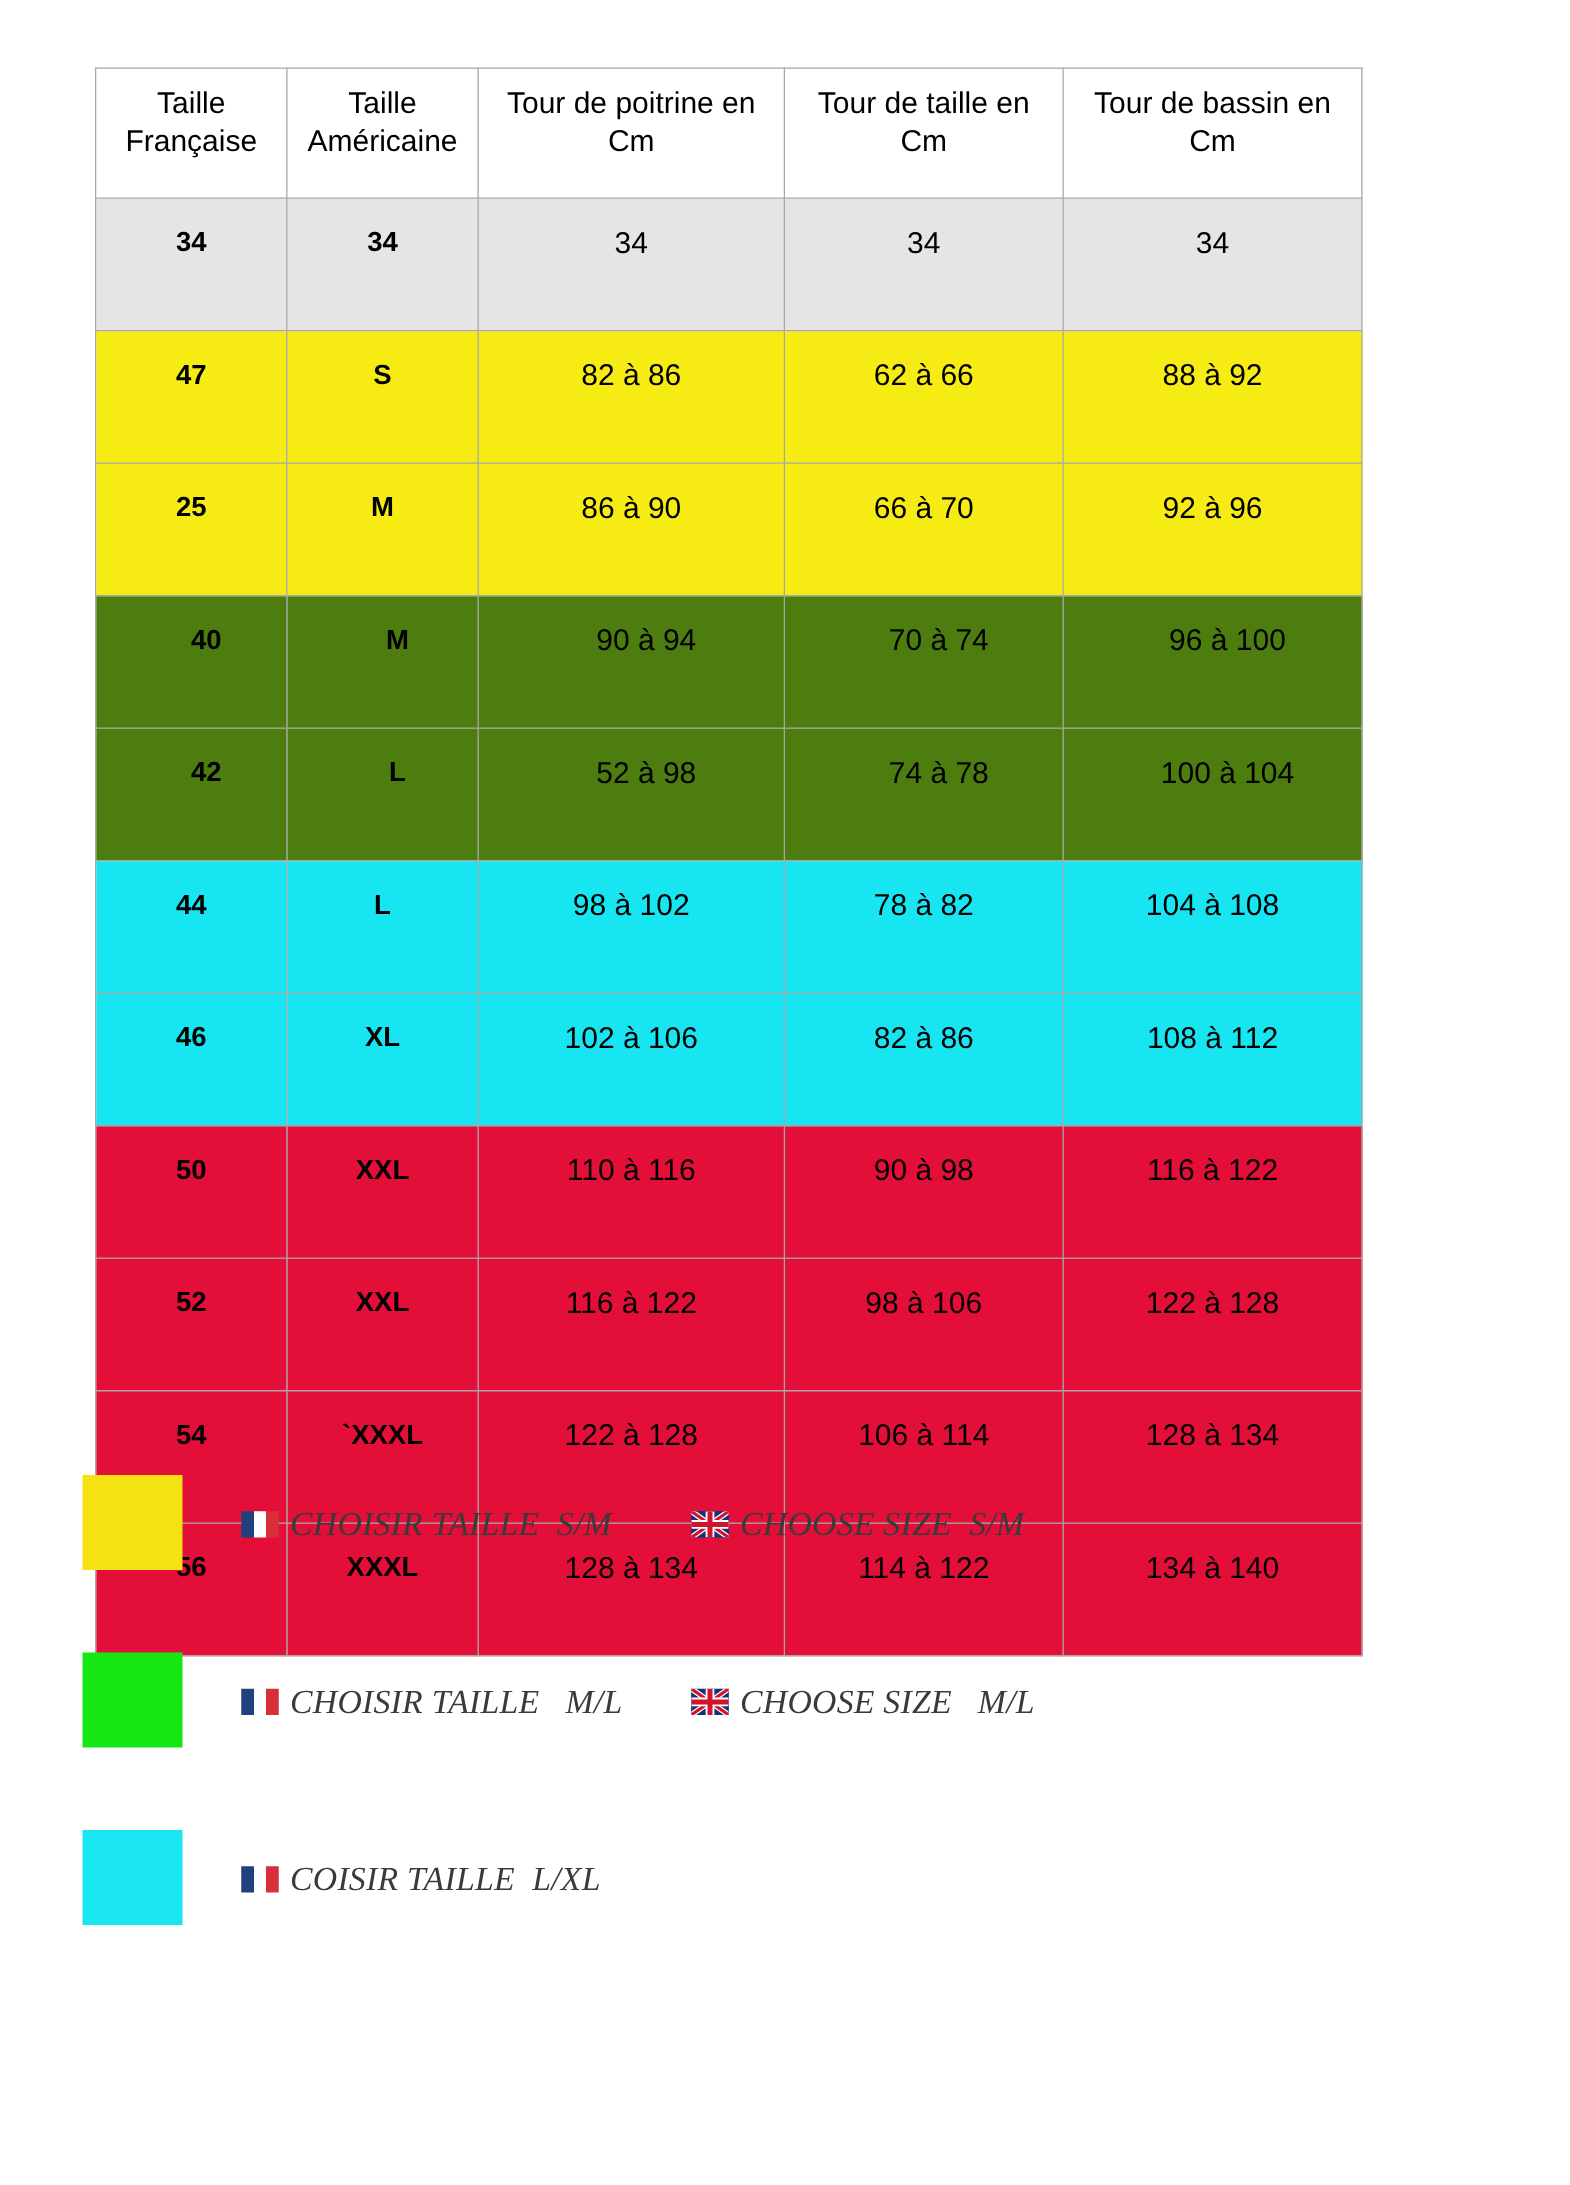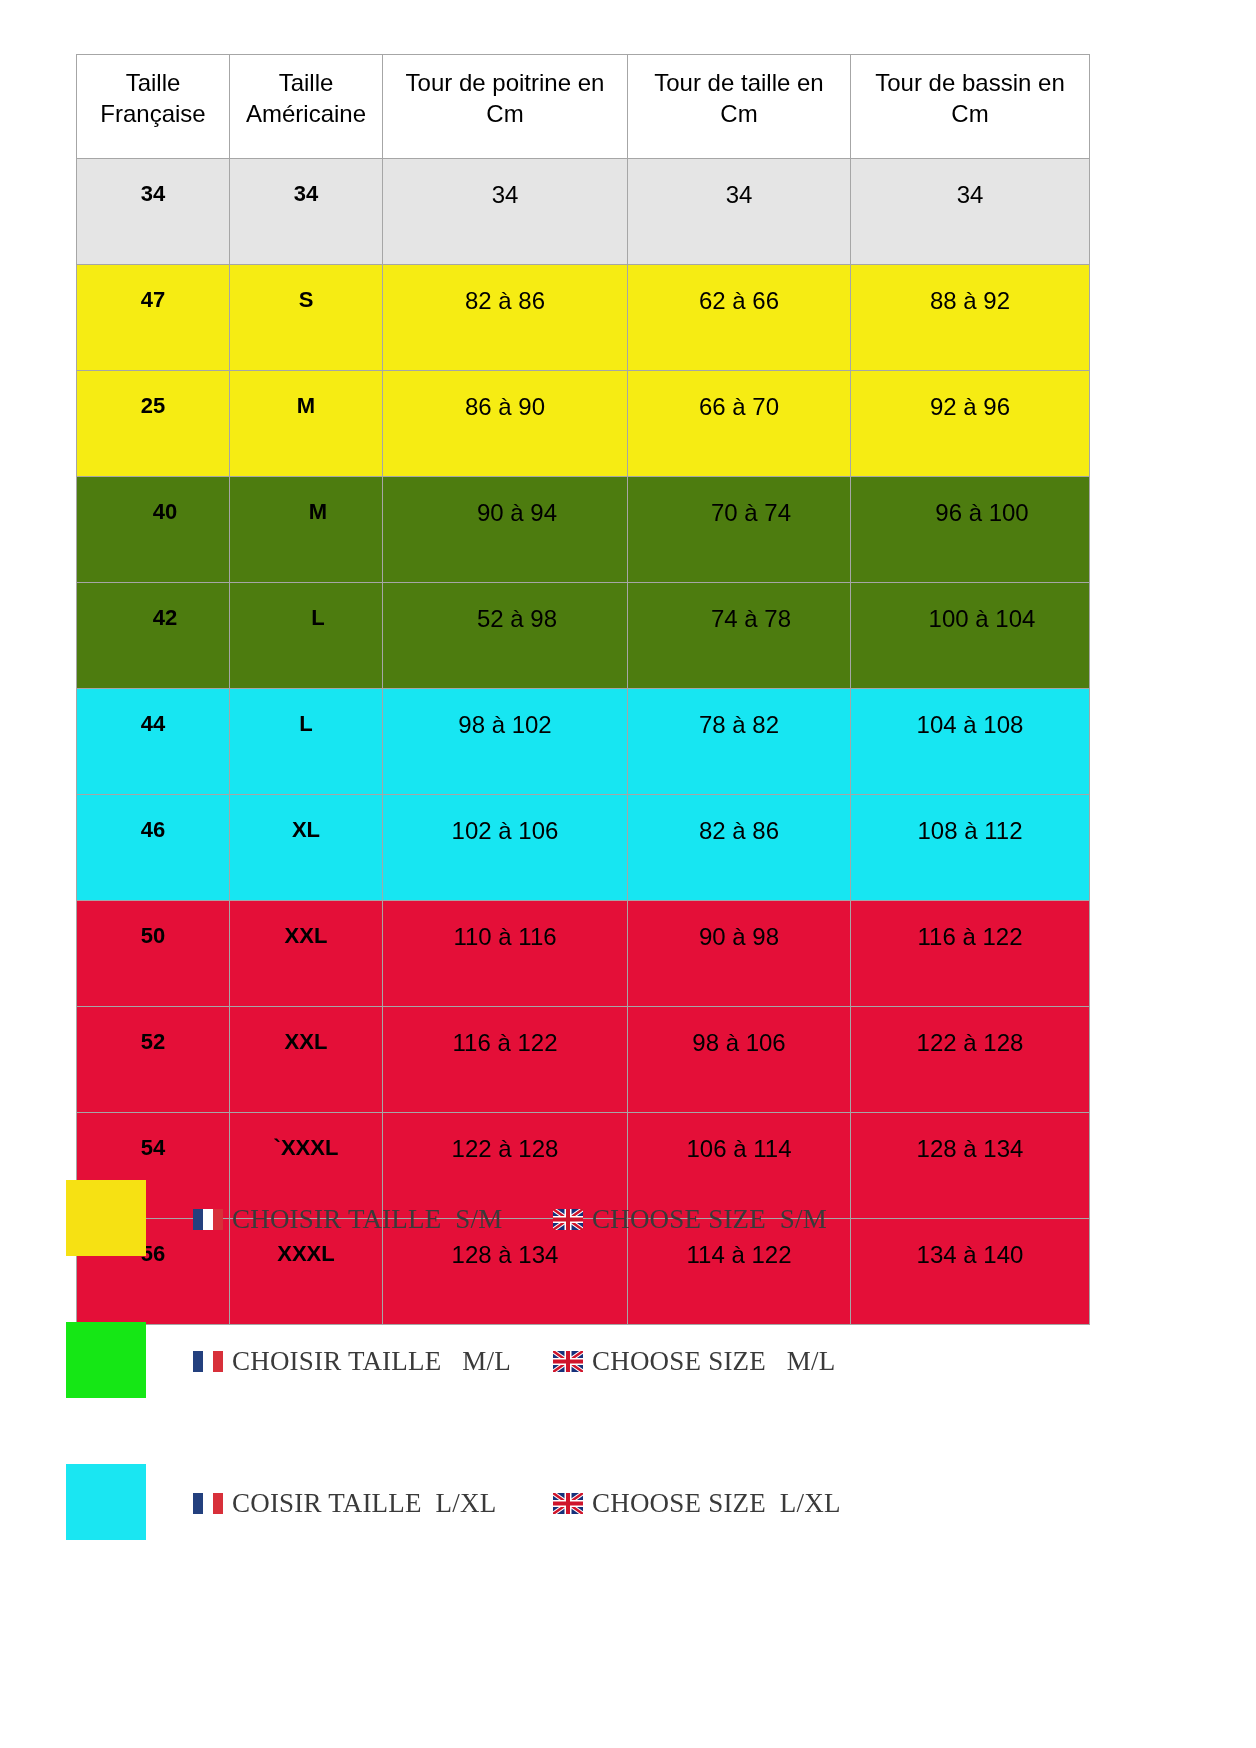--- a/index.html
+++ b/index.html
@@ -68,20 +68,21 @@
   tr.band-yellow td { background: #f6ec13; }
   tr.band-green td { background: #4d7c0f; padding-left: 24px; }
   tr.band-cyan td { background: #17e6f2; }
 
   
   #legend {
     position: absolute;
     left: 0;
     top: 1168px;
     width: 1244px;
+    font-style: italic;
   }
   .legend-row {
     position: relative;
     height: 142px;
   }
   .swatch {
     position: absolute;
     left: 66px;
     top: 12px;
     width: 80px;
@@ -245,21 +246,14 @@
             <rect width="60" height="42" fill="#16307a"></rect>
             <path d="M0,0 L60,42 M60,0 L0,42" stroke="#ffffff" stroke-width="9"></path>
             <path d="M0,0 L60,42 M60,0 L0,42" stroke="#cf142b" stroke-width="5"></path>
             <path d="M30,0 L30,42 M0,21 L60,21" stroke="#ffffff" stroke-width="14"></path>
             <path d="M30,0 L30,42 M0,21 L60,21" stroke="#cf142b" stroke-width="8"></path>
           </svg></span><span>CHOOSE SIZE   M/L</span></div>
     </div>
     <div class="legend-row">
       <div class="swatch cyan" style="background: rgb(26, 230, 242);"></div>
       <div class="legend-entry fr"><span class="flag fr-flag"></span><span>COISIR TAILLE  L/XL</span></div>
-      <div class="legend-entry en"><span class="flag uk-flag"><svg viewBox="0 0 60 42" xmlns="http://www.w3.org/2000/svg">
-            <rect width="60" height="42" fill="#16307a"></rect>
-            <path d="M0,0 L60,42 M60,0 L0,42" stroke="#ffffff" stroke-width="9"></path>
-            <path d="M0,0 L60,42 M60,0 L0,42" stroke="#cf142b" stroke-width="5"></path>
-            <path d="M30,0 L30,42 M0,21 L60,21" stroke="#ffffff" stroke-width="14"></path>
-            <path d="M30,0 L30,42 M0,21 L60,21" stroke="#cf142b" stroke-width="8"></path>
-          </svg></span><span>CHOOSE SIZE  L/XL</span></div>
     </div>
   </div>
 
 </body></html>

